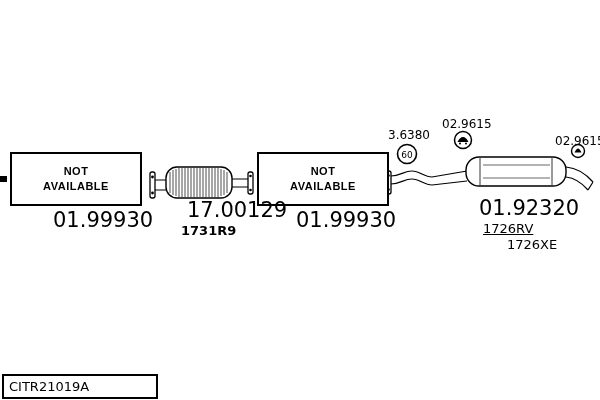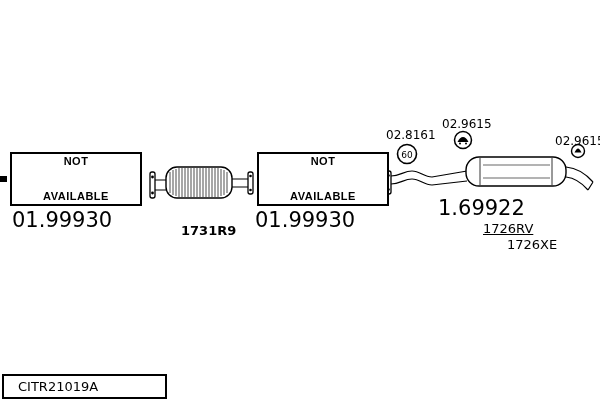--- a/index.html
+++ b/index.html
@@ -2,40 +2,40 @@
 <html><head>
 <meta charset="utf-8">
 <style>
   html,body{margin:0;padding:0;background:#fff;}
   #stage{
     position:relative;width:600px;height:400px;background:#fff;
     font-family:"Liberation Sans",sans-serif;color:#000;overflow:hidden;
   }
   .na-box{
     position:absolute;width:128px;height:50px;border:2px solid #000;
-    display:flex;flex-direction:column;align-items:center;justify-content:space-between;
+    display:flex;flex-direction:column;align-items:center;justify-content:center;
     background:#fff;
   }
   .na-line{
     font:bold 11px "Liberation Sans",sans-serif;letter-spacing:0.5px;line-height:15px;
   }
   .lbl-big{
-    position:absolute;font:400 21px "DejaVu Sans",sans-serif;white-space:nowrap;
+    position:absolute;font:400 21px "DejaVu Sans",sans-serif;white-space:nowrap;margin-left:41px;
   }
   .lbl-small{
     position:absolute;font:400 12px "DejaVu Sans",sans-serif;white-space:nowrap;
   }
   .lbl-ref{
     position:absolute;font:400 13px "DejaVu Sans",sans-serif;white-space:nowrap;
   }
   #id-box{
     position:absolute;left:2px;top:374px;width:147px;height:21px;
     border:2px solid #000;background:#fff;
     font:400 13px "DejaVu Sans",sans-serif;
-    line-height:21px;padding-left:14px;box-sizing:content-box;
+    line-height:21px;padding-left:5px;box-sizing:content-box;
   }
   svg{position:absolute;left:0;top:0;}
 </style>
 </head>
 <body>
 
 <div id="stage">
 
   <svg width="600" height="400" viewBox="0 0 600 400">
 
@@ -85,27 +85,28 @@
   <div class="na-box" style="left:10px;top:152px;">
     <div class="na-line">NOT</div>
     <div class="na-line">AVAILABLE</div>
   </div>
   <div class="na-box" style="left:257px;top:152px;">
     <div class="na-line">NOT</div>
     <div class="na-line">AVAILABLE</div>
   </div>
 
   <div class="lbl-big" style="left:12px;top:208px;">01.99930</div>
+  <div class="lbl-big" style="left:146px;top:198px;">17.00129</div>
   <div class="lbl-ref" style="left:181px;top:223px;font-weight:bold;">1731R9</div>
   <div class="lbl-big" style="left:255px;top:208px;">01.99930</div>
-  <div class="lbl-big" style="left:438px;top:196px;">1.69922</div>
+  <div class="lbl-big" style="left:438px;top:196px;">01.92320</div>
   <div class="lbl-ref" style="left:483px;top:221px;text-decoration:underline;">1726RV</div>
   <div class="lbl-ref" style="left:483px;top:237px;margin-left:24px;">1726XE</div>
 
-  <div class="lbl-small" style="left:386px;top:128px;width:46px;text-align:center;">02.8161</div>
+  <div class="lbl-small" style="left:386px;top:128px;width:46px;text-align:center;">3.6380</div>
   <div class="lbl-small" style="left:442px;top:117px;">02.9615</div>
   <div class="lbl-small" style="left:555px;top:134px;">02.9615</div>
 
   <div id="id-box">
     <span>CITR21019A</span>
   </div>
 
 </div>
 
 </body></html>

